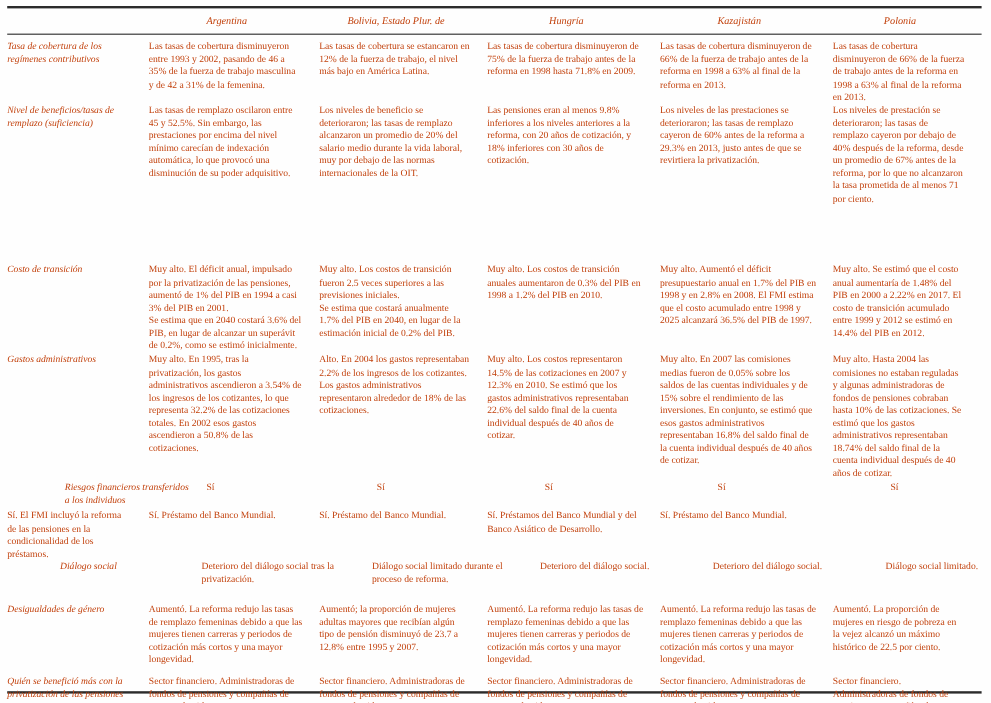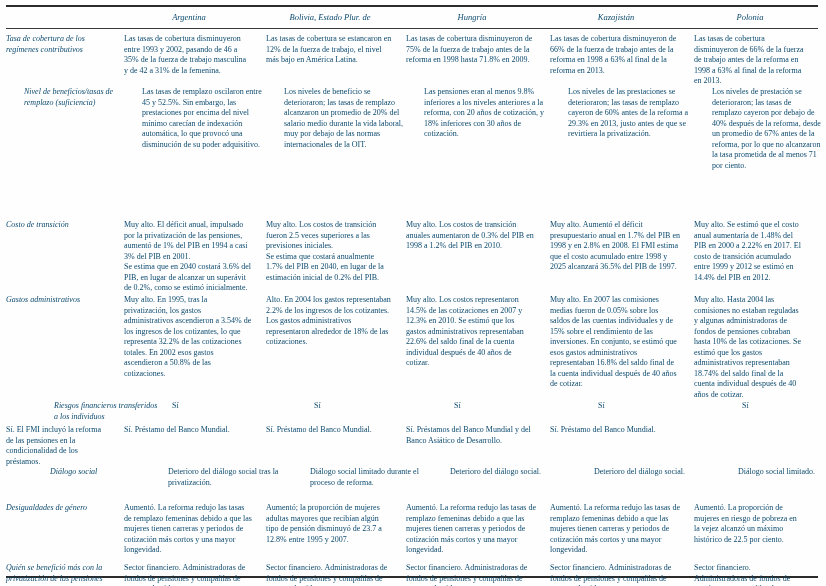--- a/index.html
+++ b/index.html
@@ -6,21 +6,21 @@
     margin: 0;
     padding: 0;
     background: #ffffff;
   }
   .page {
     position: relative;
     width: 826px;
     height: 586px;
     background: #fefefe;
     font-family: "Liberation Serif", serif;
-    color: #0c4a6e;
+    color: #c2410c;
     box-sizing: border-box;
     padding: 5px 8px 16px 6px;
     overflow: hidden;
   }
   .table {
     border-top: 2px solid #2b2b2b;
     border-bottom: 2px solid #2b2b2b;
     height: 573px;
     box-sizing: border-box;
   }
@@ -49,21 +49,21 @@
     line-height: 1.32;
     padding-right: 14px;
     white-space: pre-line;
     box-sizing: border-box;
   }
   .label {
     font-style: italic;
     padding-right: 10px;
   }
   .r0 { min-height: 53px; }
-  .r1 { min-height: 92px; margin-left: 18px; }
+  .r1 { min-height: 92px; }
   .r2 { min-height: 75px; margin-top: 41px; }
   .r3 { min-height: 106px; }
   .r4 { min-height: 24px; margin-left: 48px; }
   .r5 { min-height: 40px; }
   .r6 { min-height: 36px; margin-left: 44px; }
   .r7 { min-height: 60px; }
   .r8 { min-height: 40px; }
   .r9 { min-height: 20px; gap: 48px; }
 </style>
 </head>

